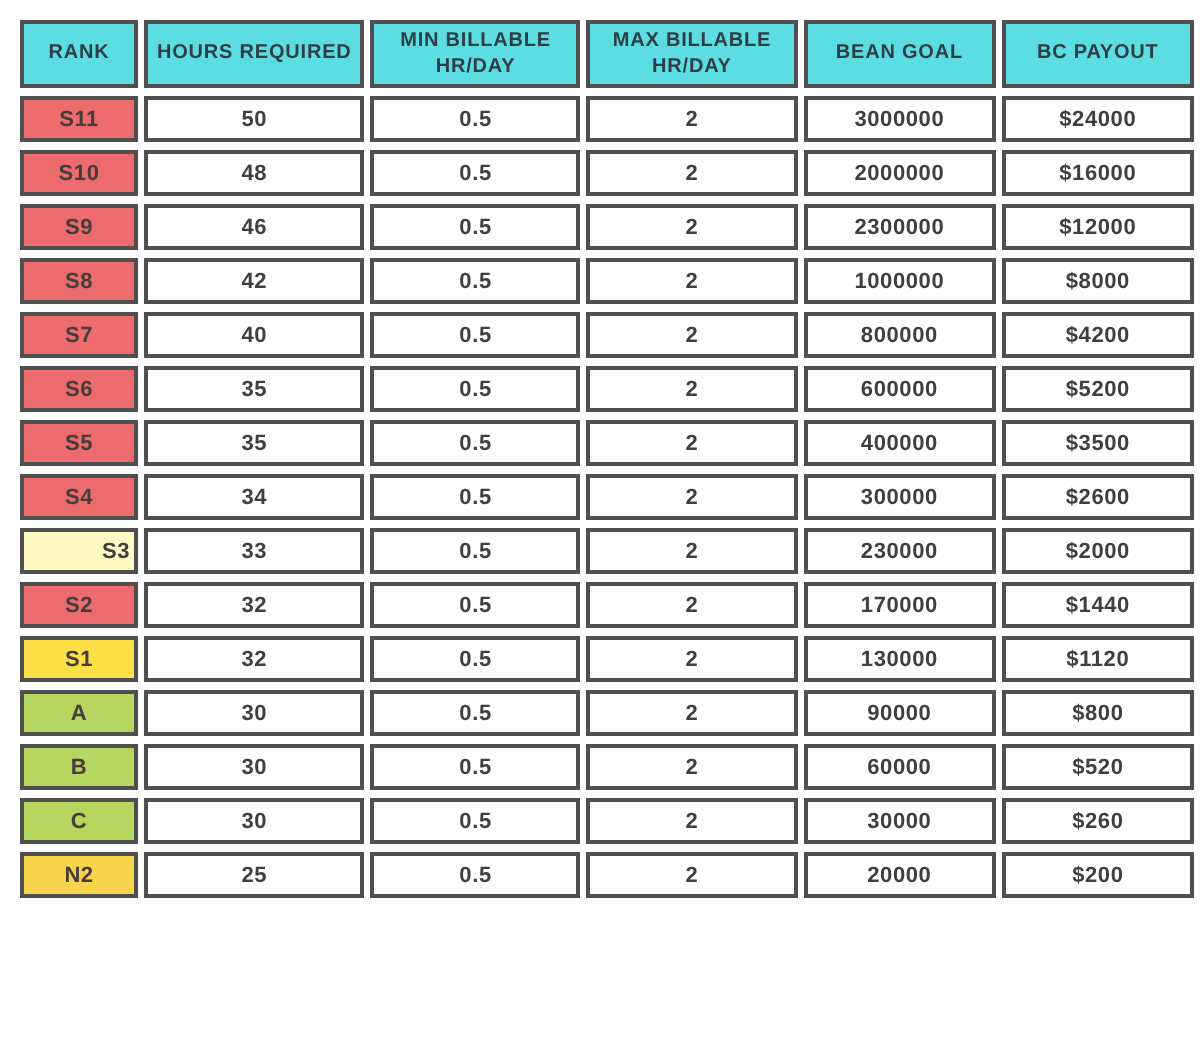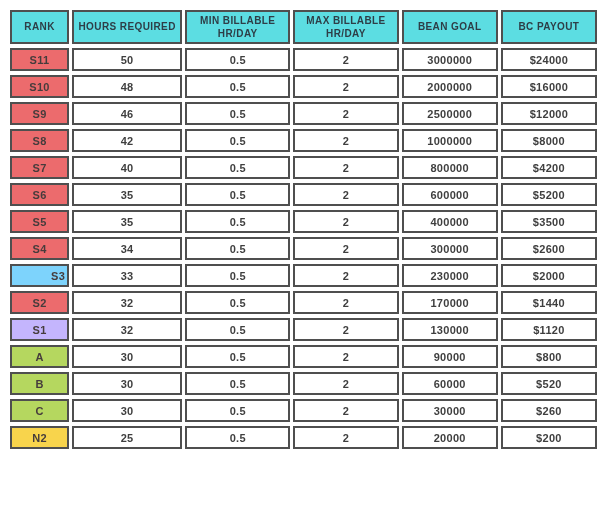--- a/index.html
+++ b/index.html
@@ -105,21 +105,21 @@
           <td>0.5</td>
           <td>2</td>
           <td>2000000</td>
           <td>$16000</td>
         </tr>
         <tr>
           <td class="rank-cell" style="background: rgb(236, 107, 109);">S9</td>
           <td>46</td>
           <td>0.5</td>
           <td>2</td>
-          <td>2500000</td>
+          <td>2300000</td>
           <td>$12000</td>
         </tr>
         <tr>
           <td class="rank-cell" style="background: rgb(236, 107, 109);">S8</td>
           <td>42</td>
           <td>0.5</td>
           <td>2</td>
           <td>1000000</td>
           <td>$8000</td>
         </tr>
@@ -149,37 +149,37 @@
         </tr>
         <tr>
           <td class="rank-cell" style="background: rgb(236, 107, 109); margin-left: 44px;">S4</td>
           <td>34</td>
           <td>0.5</td>
           <td>2</td>
           <td>300000</td>
           <td>$2600</td>
         </tr>
         <tr>
-          <td class="rank-cell" style="background: #7dd3fc; padding-left: 39px;">S3</td>
+          <td class="rank-cell" style="background: #fef9c3; padding-left: 39px;">S3</td>
           <td>33</td>
           <td>0.5</td>
           <td>2</td>
           <td>230000</td>
           <td>$2000</td>
         </tr>
         <tr>
           <td class="rank-cell" style="background: rgb(236, 107, 109); margin-top: 28px;">S2</td>
           <td>32</td>
           <td>0.5</td>
           <td>2</td>
           <td>170000</td>
           <td>$1440</td>
         </tr>
         <tr>
-          <td class="rank-cell" style="background: #c4b5fd;">S1</td>
+          <td class="rank-cell" style="background: #fde047;">S1</td>
           <td>32</td>
           <td>0.5</td>
           <td>2</td>
           <td>130000</td>
           <td>$1120</td>
         </tr>
         <tr>
           <td class="rank-cell" style="background: rgb(181, 215, 95);">A</td>
           <td>30</td>
           <td>0.5</td>

